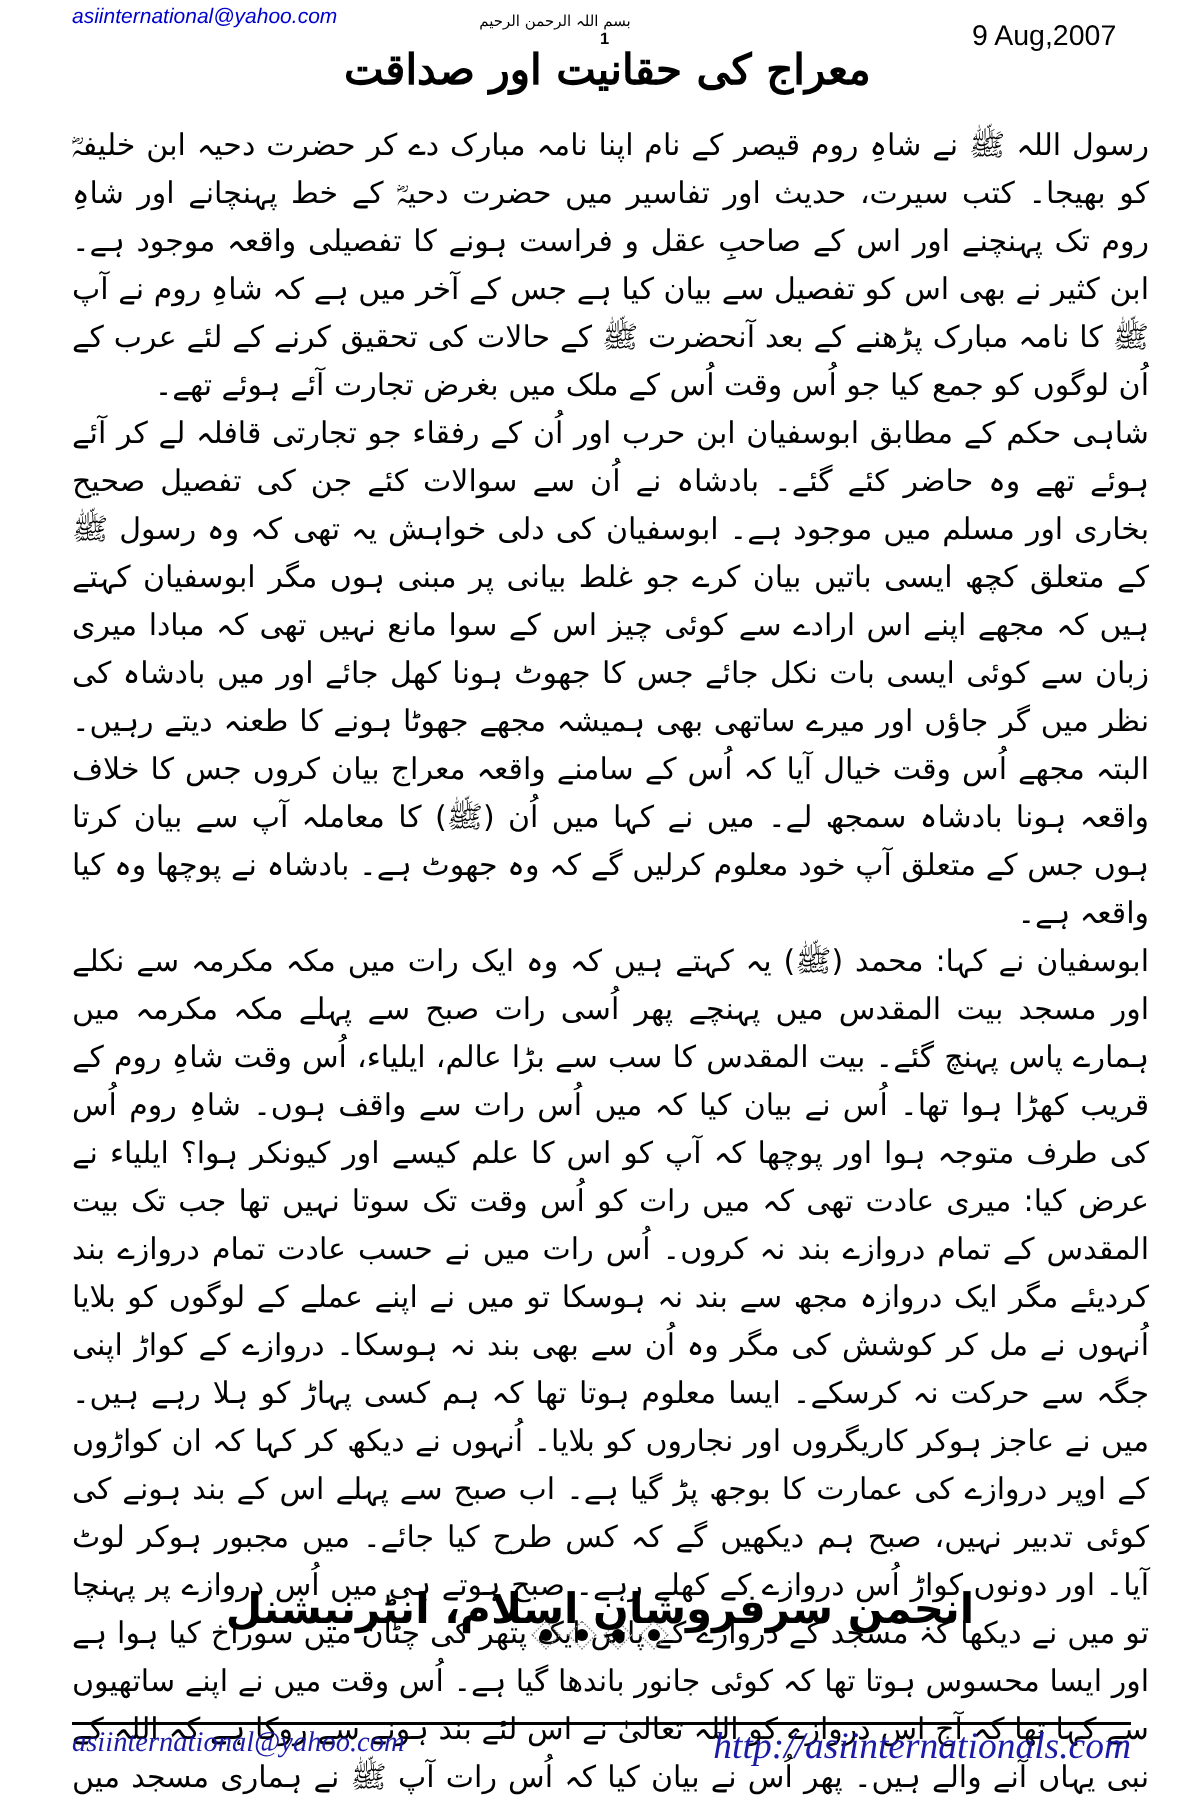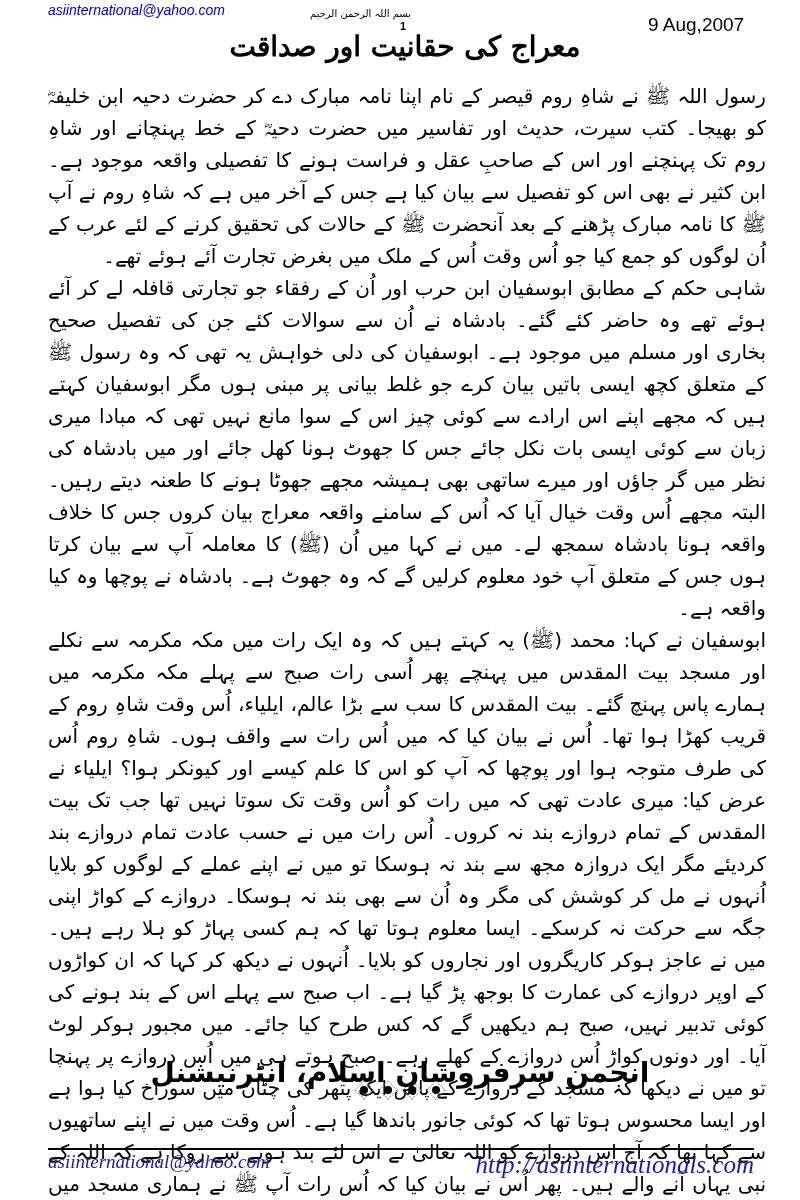--- a/index.html
+++ b/index.html
@@ -1,18 +1,18 @@
 <!DOCTYPE html>
 <html><head>
 <meta charset="utf-8">
 <style>
   html, body { margin:0; padding:0; background:#ffffff; }
   body { width:800px; height:1200px; position:relative; overflow:hidden; font-family:"DejaVu Sans", sans-serif; color:#000; }
   .top-email { position:absolute; left:48px; top:2px; font-family:"Liberation Sans", sans-serif; font-style:italic; font-size:14px; color:#0000cc; text-decoration:none; }
-  .bismillah { position:absolute; left:310px; top:8px; width:120px; text-align:left; font-size:10px; direction:rtl; }
+  .bismillah { position:absolute; left:310px; top:8px; width:120px; text-align:center; font-size:10px; direction:rtl; }
   .page-num { position:absolute; left:400px; top:20px; font-family:"Liberation Sans", sans-serif; font-size:11px; font-weight:bold; }
   .date { position:absolute; left:648px; top:14px; font-family:"Liberation Sans", sans-serif; font-size:19px; }
   .title { position:absolute; left:200px; top:30px; width:410px; text-align:center; direction:rtl; font-family:"DejaVu Serif", serif; font-size:28px; font-weight:bold; }
   .body-text { position:absolute; left:48px; top:80px; width:718px; direction:rtl; text-align:justify; font-family:"DejaVu Sans", sans-serif; font-size:20px; line-height:32px; }
   .body-text p { margin:0; text-align-last:right; }
   .ornament { position:absolute; left:330px; top:1080px; width:140px; display:flex; justify-content:center; gap:4px; }
   .ornament span { display:inline-block; width:20px; height:20px; position:relative; }
   .ornament span::before { content:""; position:absolute; left:3px; top:3px; width:12px; height:12px; border:1px dotted #888; transform:rotate(45deg); }
   .ornament span::after { content:""; position:absolute; left:6px; top:6px; width:8px; height:8px; background:#000; border-radius:50%; }
   .org-name { position:absolute; left:150px; top:1056px; width:500px; text-align:center; direction:rtl; font-family:"DejaVu Sans", sans-serif; font-weight:bold; font-size:28px; }

